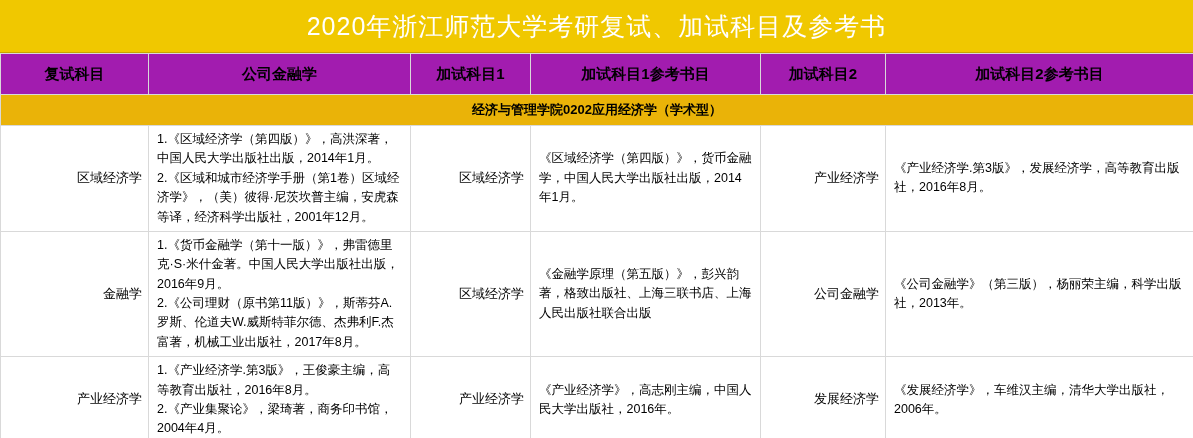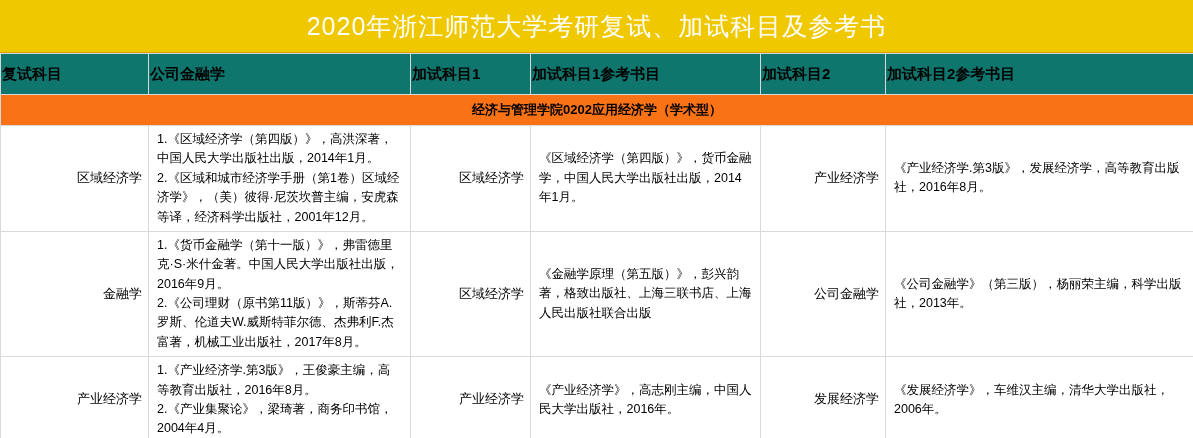--- a/index.html
+++ b/index.html
@@ -35,31 +35,31 @@
   table.main {
     width: 1193px;
     border-collapse: collapse;
     table-layout: fixed;
   }
   table.main th, table.main td {
     border: 1px solid #d9d9d9;
     vertical-align: middle;
   }
   thead th {
-    background: #0f766e;
+    background: #a21caf;
     color: #000;
     font-size: 15px;
     font-weight: bold;
     height: 38px;
-    text-align: left;
+    text-align: center;
     border: 1px solid #e0b800;
     white-space: nowrap;
   }
   tr.section-row td {
-    background: #f97316;
+    background: #eab308;
     text-align: center;
     font-size: 13px;
     font-weight: bold;
     height: 26px;
     color: #000;
     padding: 2px 4px;
   }
   td.center {
     text-align: right;
     font-size: 13px;

